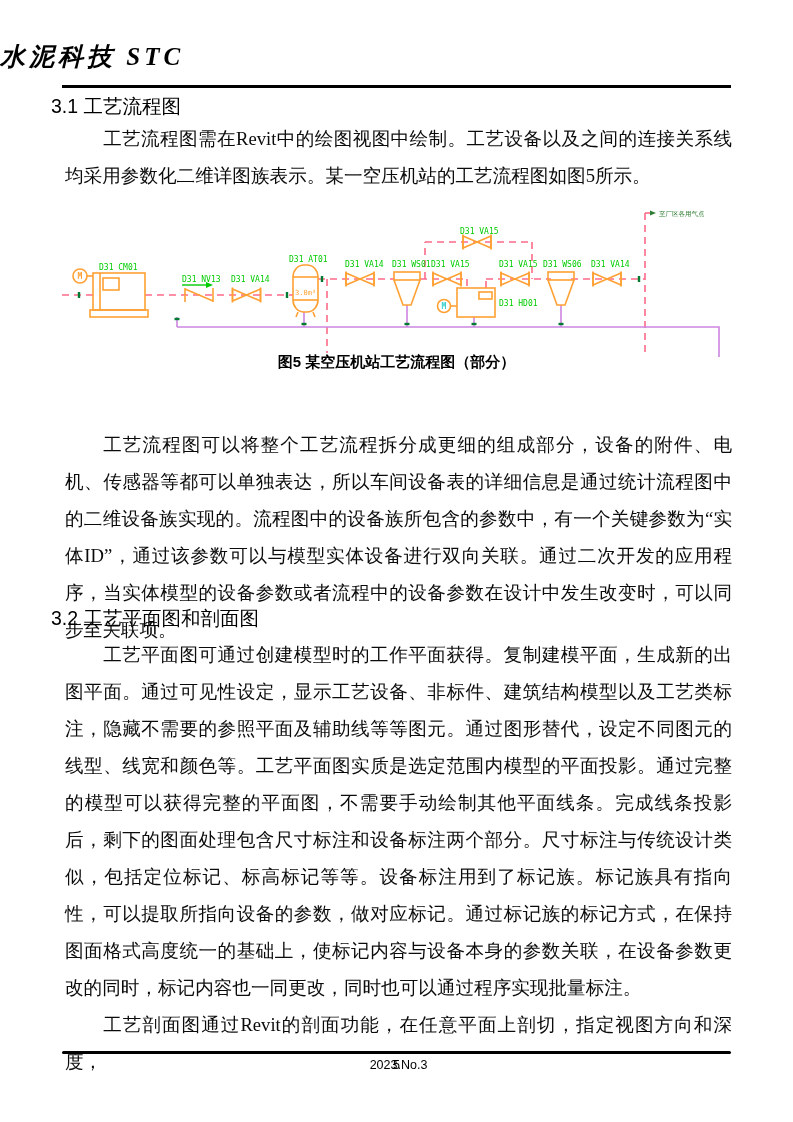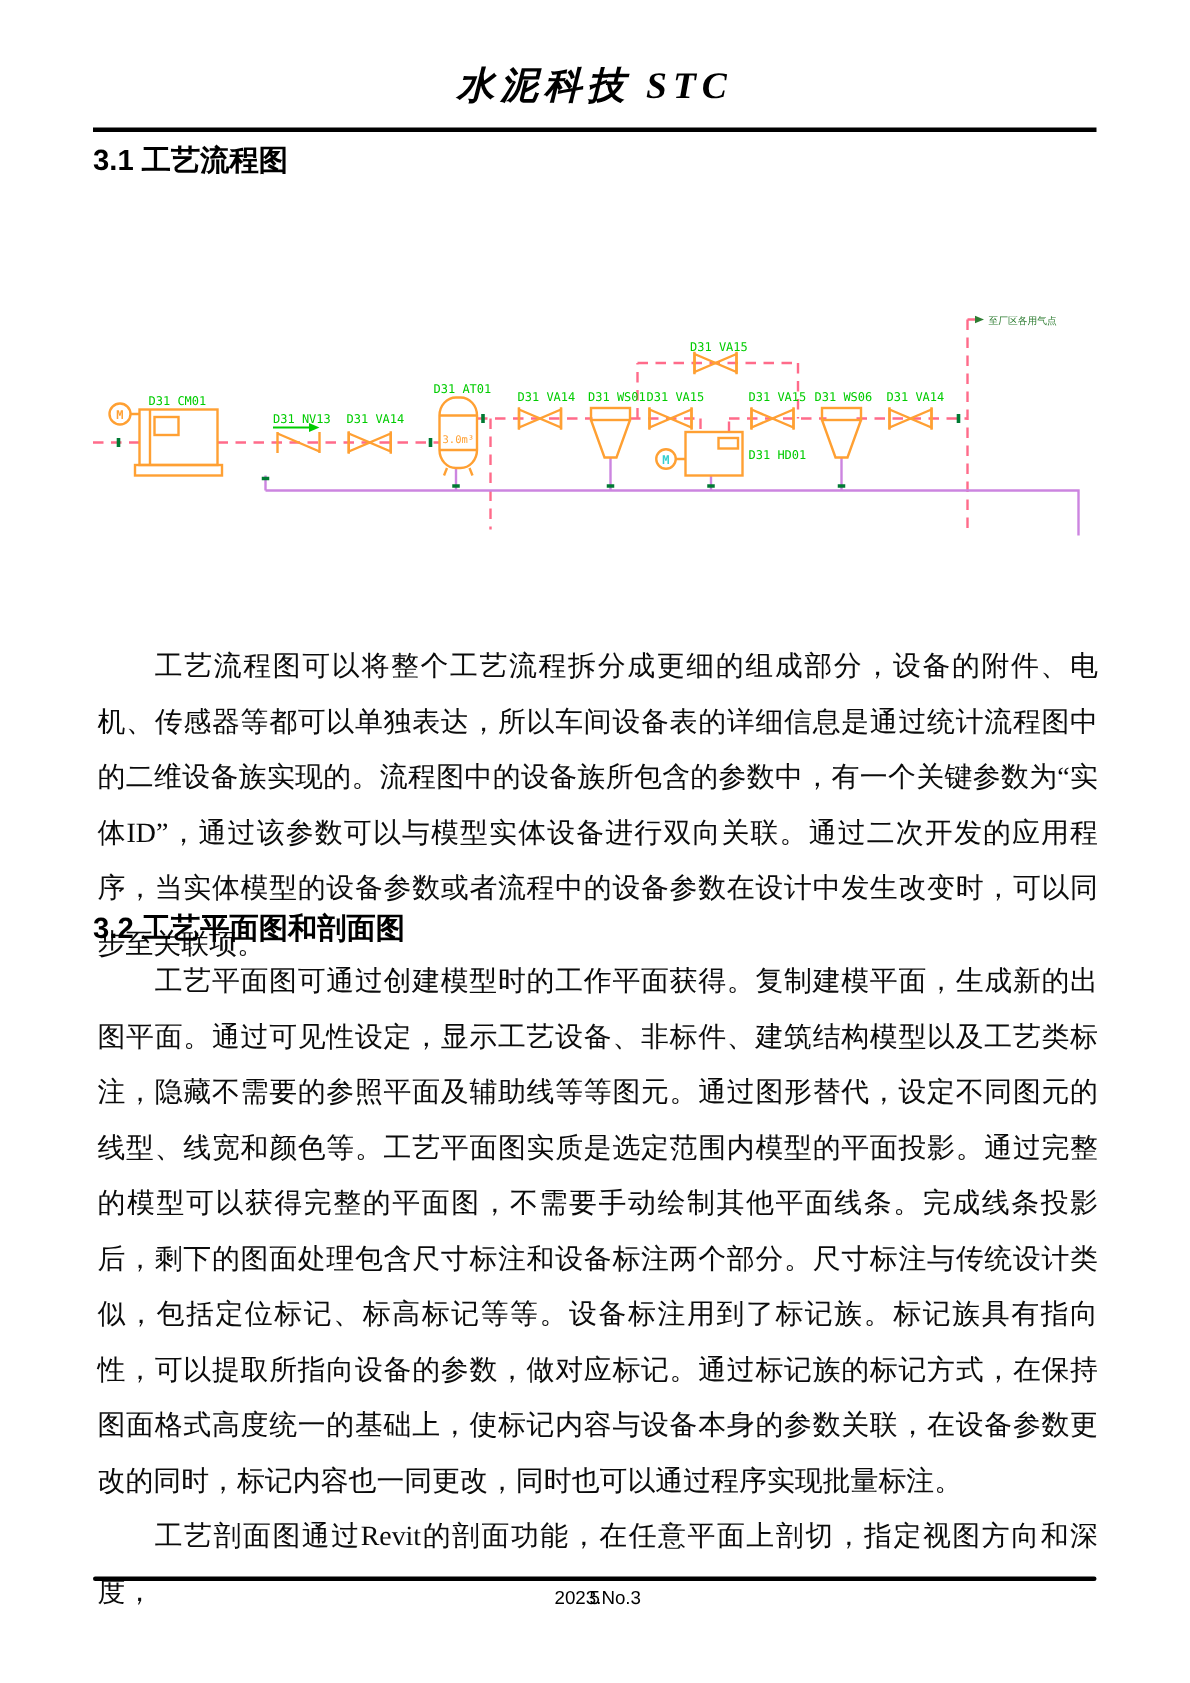--- a/index.html
+++ b/index.html
@@ -1,23 +1,23 @@
 <!DOCTYPE html>
 <html><head>
 <meta charset="utf-8">
 <style>
   html,body{margin:0;padding:0;background:#ffffff;}
   .page{position:relative;width:793px;height:1122px;margin:0 auto;background:#ffffff;overflow:hidden;
         font-family:"Liberation Serif","DejaVu Serif",serif;color:#111;}
-  .journal-title{position:absolute;left:0;right:0;top:40px;text-align:center;
+  .journal-title{position:absolute;left:0;right:0;top:40px;text-align:left;
         font-family:"Liberation Serif","DejaVu Serif",serif;font-style:italic;font-weight:bold;
         font-size:25px;letter-spacing:4px;color:#000;}
   .rule-top{position:absolute;left:62px;width:669px;top:85px;height:2.5px;background:#000;}
-  .sec-heading{position:absolute;left:62px;width:667px;
-        font-family:"Liberation Sans","DejaVu Sans",sans-serif;font-weight:bold;font-size:19.5px;color:#000;}
+  .sec-heading{position:absolute;left:51px;width:667px;
+        font-family:"Liberation Sans","DejaVu Sans",sans-serif;font-weight:normal;font-size:19.5px;color:#000;}
   .h1{top:93px;}
   .h2{top:605px;}
   .body-p{position:absolute;left:65px;width:667px;font-size:18.6px;line-height:37px;
         text-align:justify;text-justify:inter-ideograph;text-indent:2.05em;color:#0b0b0b;}
   .p1{top:120px;}
   .p2{top:382px;margin-top:44px;}
   .p3{top:636px;}
   .p4{top:1006px;}
   .fig-caption{position:absolute;left:0;right:0;top:353px;text-align:center;
         font-family:"Liberation Sans","DejaVu Sans",sans-serif;font-weight:bold;font-size:15px;color:#000;}
@@ -42,20 +42,21 @@
 </style>
 </head>
 <body>
 
 <div class="page">
 
   <div class="journal-title">水泥科技 STC</div>
   <div class="rule-top"></div>
 
   <div class="sec-heading h1">3.1 工艺流程图</div>
+  <div class="body-p p1">工艺流程图需在Revit中的绘图视图中绘制。工艺设备以及之间的连接关系线均采用参数化二维详图族表示。某一空压机站的工艺流程图如图5所示。</div>
 
   <svg class="diagram" viewBox="0 0 690 155" width="690" height="155" xmlns="http://www.w3.org/2000/svg">
     <defs>
       <g id="bt" class="eq">
         <line x1="-14" y1="-7.5" x2="-14" y2="7.5"></line>
           <line x1="14" y1="-7.5" x2="14" y2="7.5"></line>
         <path d="M-14,-6 L0,0 L-14,6 Z M14,-6 L0,0 L14,6 Z"></path>
       </g>
       <g id="fun" class="eq">
         <rect x="-13" y="0" width="26" height="8"></rect>
@@ -162,20 +163,21 @@
       <path class="tick" d="M246.5,119 H251.5"></path>
       <path class="tick" d="M349.5,119 H354.5"></path>
       <path class="tick" d="M416.5,119 H421.5"></path>
       <path class="tick" d="M503.5,119 H508.5"></path>
     </g>
 
     <polygon class="darrow" points="595,5.5 601,8 595,10.5"></polygon>
     <text class="lbl-sm" x="604" y="11">至厂区各用气点</text>
   </svg>
 
+  <div class="fig-caption">图5 某空压机站工艺流程图（部分）</div>
 
   <div class="body-p p2">工艺流程图可以将整个工艺流程拆分成更细的组成部分，设备的附件、电机、传感器等都可以单独表达，所以车间设备表的详细信息是通过统计流程图中的二维设备族实现的。流程图中的设备族所包含的参数中，有一个关键参数为“实体ID”，通过该参数可以与模型实体设备进行双向关联。通过二次开发的应用程序，当实体模型的设备参数或者流程中的设备参数在设计中发生改变时，可以同步至关联项。</div>
 
   <div class="sec-heading h2">3.2 工艺平面图和剖面图</div>
   <div class="body-p p3">工艺平面图可通过创建模型时的工作平面获得。复制建模平面，生成新的出图平面。通过可见性设定，显示工艺设备、非标件、建筑结构模型以及工艺类标注，隐藏不需要的参照平面及辅助线等等图元。通过图形替代，设定不同图元的线型、线宽和颜色等。工艺平面图实质是选定范围内模型的平面投影。通过完整的模型可以获得完整的平面图，不需要手动绘制其他平面线条。完成线条投影后，剩下的图面处理包含尺寸标注和设备标注两个部分。尺寸标注与传统设计类似，包括定位标记、标高标记等等。设备标注用到了标记族。标记族具有指向性，可以提取所指向设备的参数，做对应标记。通过标记族的标记方式，在保持图面格式高度统一的基础上，使标记内容与设备本身的参数关联，在设备参数更改的同时，标记内容也一同更改，同时也可以通过程序实现批量标注。</div>
   <div class="body-p p4">工艺剖面图通过Revit的剖面功能，在任意平面上剖切，指定视图方向和深度，</div>
 
   <div class="rule-bottom"></div>
   <div class="footer-pagenum">5</div>
   <div class="footer-issue">2023.No.3</div>

